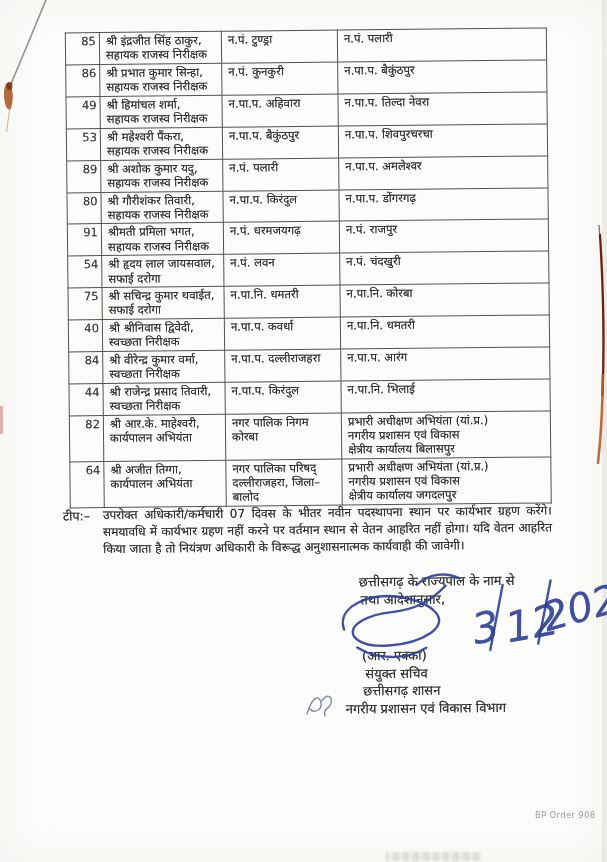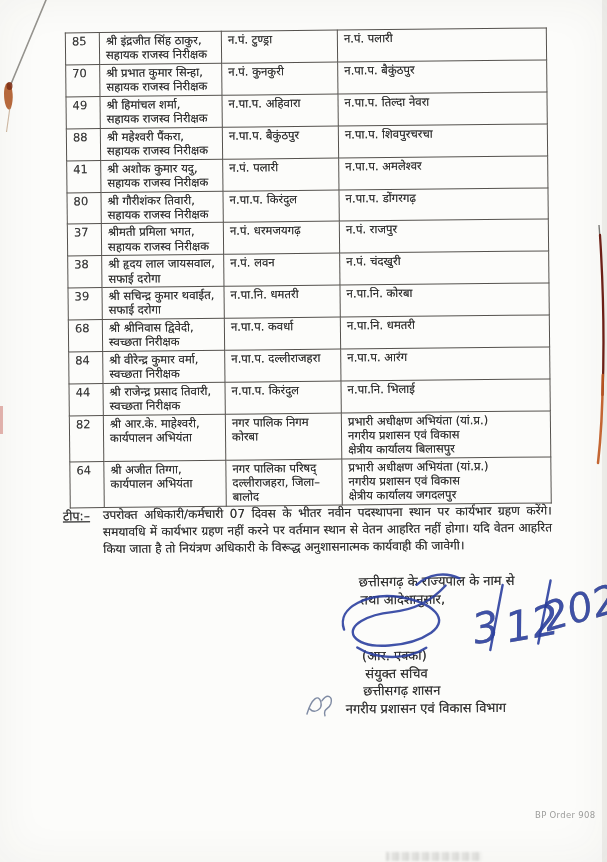--- a/index.html
+++ b/index.html
@@ -24,25 +24,25 @@
   table.transfer{
     position:absolute;left:69px;top:30px;width:481px;
     border-collapse:collapse;table-layout:fixed;
   }
   table.transfer td{
     border:1px solid #55524e;
     vertical-align:top;
     font-size:11.5px;line-height:14.2px;
     padding:1px 3px 1.5px 6px;
   }
-  td.sn{text-align:left;padding-left:1px;padding-right:1px;color:#3a3a3a;}
+  td.sn{text-align:right;padding-left:1px;padding-right:1px;color:#3a3a3a;}
   td.loc{white-space:pre-line;}
   
   .note{position:absolute;left:62px;top:505px;width:489px;display:flex;}
-  .note-label{flex:0 0 40px;font-size:12.5px;line-height:17px;text-decoration:underline;}
+  .note-label{flex:0 0 40px;font-size:12.5px;line-height:17px;}
   .note-text{flex:1;font-size:12px;line-height:17px;text-align:justify;}
   
   .sig-block{position:absolute;left:318px;top:574px;width:252px;text-align:center;font-size:13px;line-height:17.5px;}
   .sig-l1{transform:translateX(-9px);}
   .sig-l2{transform:translateX(-43px);}
   .sig-gap{height:39px;}
   .sig-name{transform:translateX(-52px);}
   .sig-desig{transform:translateX(-50px);}
   .sig-org1{transform:translateX(-45px);}
   .sig-org2{transform:translateX(-21px);white-space:nowrap;}
@@ -89,93 +89,93 @@
     <tr>
         <td class="sn">85</td>
         <td class="name">
           <span>श्री इंद्रजीत सिंह ठाकुर,</span><br>
           <span>सहायक राजस्व निरीक्षक</span>
         </td>
         <td class="loc">न.पं. टुण्ड्रा</td>
         <td class="loc">न.पं.  पलारी</td>
       </tr>
         <tr>
-        <td class="sn">70</td>
+        <td class="sn">86</td>
         <td class="name">
           <span>श्री प्रभात कुमार सिन्हा,</span><br>
           <span>सहायक राजस्व निरीक्षक</span>
         </td>
         <td class="loc">न.पं. कुनकुरी</td>
         <td class="loc">न.पा.प. बैकुंठपुर</td>
       </tr>
         <tr>
         <td class="sn">49</td>
         <td class="name">
           <span>श्री हिमांचल शर्मा,</span><br>
           <span>सहायक राजस्व निरीक्षक</span>
         </td>
         <td class="loc">न.पा.प. अहिवारा</td>
         <td class="loc">न.पा.प. तिल्दा नेवरा</td>
       </tr>
         <tr>
-        <td class="sn">88</td>
+        <td class="sn">53</td>
         <td class="name">
           <span>श्री महेश्वरी पैंकरा,</span><br>
           <span>सहायक राजस्व निरीक्षक</span>
         </td>
         <td class="loc">न.पा.प. बैकुंठपुर</td>
         <td class="loc">न.पा.प. शिवपुरचरचा</td>
       </tr>
         <tr>
-        <td class="sn">41</td>
+        <td class="sn">89</td>
         <td class="name">
           <span>श्री अशोक कुमार यदु,</span><br>
           <span>सहायक राजस्व निरीक्षक</span>
         </td>
         <td class="loc">न.पं. पलारी</td>
         <td class="loc">न.पा.प. अमलेश्वर</td>
       </tr>
         <tr>
         <td class="sn">80</td>
         <td class="name">
           <span>श्री गौरीशंकर तिवारी,</span><br>
           <span>सहायक राजस्व निरीक्षक</span>
         </td>
         <td class="loc">न.पा.प. किरंदुल</td>
         <td class="loc">न.पा.प. डोंगरगढ़</td>
       </tr>
         <tr>
-        <td class="sn">37</td>
+        <td class="sn">91</td>
         <td class="name">
           <span>श्रीमती प्रमिला भगत,</span><br>
           <span>सहायक राजस्व निरीक्षक</span>
         </td>
         <td class="loc">न.पं. धरमजयगढ़</td>
         <td class="loc">न.पं. राजपुर</td>
       </tr>
         <tr>
-        <td class="sn">38</td>
+        <td class="sn">54</td>
         <td class="name">
           <span>श्री हृदय लाल जायसवाल,</span><br>
           <span>सफाई दरोगा</span>
         </td>
         <td class="loc">न.पं. लवन</td>
         <td class="loc">न.पं. चंदखुरी</td>
       </tr>
         <tr>
-        <td class="sn">39</td>
+        <td class="sn">75</td>
         <td class="name">
           <span>श्री सचिन्द्र कुमार थवाईत,</span><br>
           <span>सफाई दरोगा</span>
         </td>
         <td class="loc">न.पा.नि. धमतरी</td>
         <td class="loc">न.पा.नि. कोरबा</td>
       </tr>
         <tr>
-        <td class="sn">68</td>
+        <td class="sn">40</td>
         <td class="name">
           <span>श्री श्रीनिवास द्विवेदी,</span><br>
           <span>स्वच्छता निरीक्षक</span>
         </td>
         <td class="loc">न.पा.प. कवर्धा</td>
         <td class="loc">न.पा.नि. धमतरी</td>
       </tr>
         <tr>
         <td class="sn">84</td>
         <td class="name">

